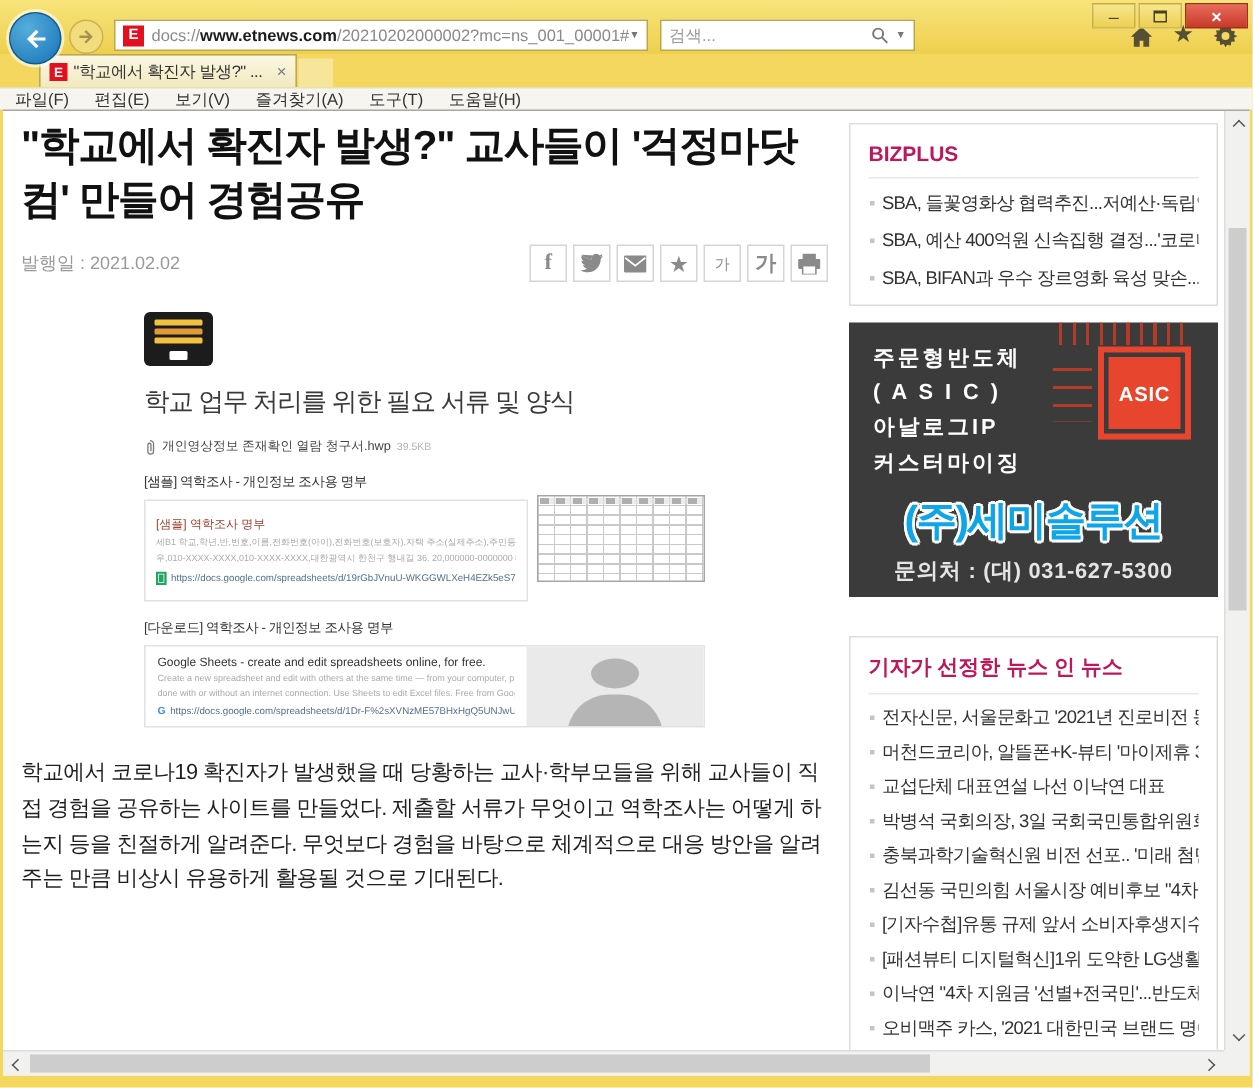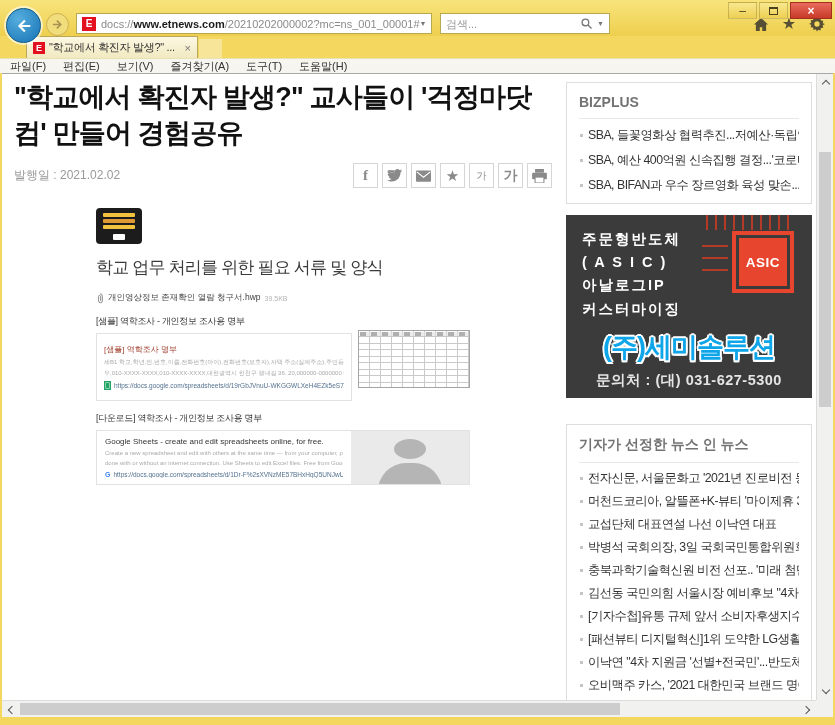--- a/index.html
+++ b/index.html
@@ -96,21 +96,21 @@
 .crumb{display:flex;align-items:center;gap:4px;margin-top:13px;font-size:8.5px;color:#555;letter-spacing:-0.2px}
 .crumb .sep{color:#bbb}
 .minicab{width:11px;height:9px;background:#1a1a1a;border-radius:1px;position:relative;flex:none}
 .minicab::after{content:"";position:absolute;left:2px;top:2px;width:7px;height:2px;background:#f0b43c}
 
 .caption{margin-top:15px;text-align:center;font-size:12px;color:#555;letter-spacing:-0.4px}
 .para{margin-top:19px;font-size:14.5px;line-height:1.63;color:#1f1f1f;letter-spacing:-0.4px}
 
 
 .side-box{border:1px solid #ddd;padding:8px 12px 5px;margin-bottom:11px;background:#fff}
-.side-head{font-size:14px;font-weight:bold;color:#737373;padding:3px 0 8px;border-bottom:1px solid #e8e8e8}
+.side-head{font-size:14px;font-weight:bold;color:#be185d;padding:3px 0 8px;border-bottom:1px solid #e8e8e8}
 .side-list{list-style:none;margin-top:4px}
 .side-list li{font-size:12.3px;color:#333;padding:4px 0 4px 9px;position:relative;white-space:nowrap;overflow:hidden;letter-spacing:-0.5px;cursor:pointer}
 .side-list li::before{content:"";position:absolute;left:1px;top:11px;width:3px;height:3px;background:#c5c5c5}
 .reporter .side-list li{padding:3px 0 3px 9px}
 .reporter .side-list li::before{top:10px}
 
 .adbox{height:183px;background:#3b3b3b;margin-bottom:26px;position:relative;overflow:hidden;padding:13px 0 0 16px;cursor:pointer}
 .ad-line{color:#fff;font-weight:bold;font-size:14.5px;line-height:1.6;letter-spacing:2px;white-space:nowrap}
 .chip{position:absolute;top:16px;right:18px;width:62px;height:62px;background:#e8452e;display:flex;align-items:center;justify-content:center;box-shadow:inset 0 0 0 4px #e8452e,inset 0 0 0 7px #3b3b3b}
 .chip span{color:#fff;font-weight:bold;font-size:13.5px;letter-spacing:.5px}
@@ -278,20 +278,21 @@
           </div>
           <div class="avatarbox">
             <span class="av-head"></span>
               <span class="av-body"></span>
           </div>
         </div>
 
       </div>
 
 
+      <p class="para">학교에서 코로나19 확진자가 발생했을 때 당황하는 교사·학부모들을 위해 교사들이 직접 경험을 공유하는 사이트를 만들었다. 제출할 서류가 무엇이고 역학조사는 어떻게 하는지 등을 친절하게 알려준다. 무엇보다 경험을 바탕으로 체계적으로 대응 방안을 알려주는 만큼 비상시 유용하게 활용될 것으로 기대된다.</p>
 
     </div>
 
     <div class="side">
 
       <div class="side-box">
         <div class="side-head">BIZPLUS</div>
         <ul class="side-list">
           <li>SBA, 들꽃영화상 협력추진...저예산·독립영화...</li>
           <li>SBA, 예산 400억원 신속집행 결정...'코로나19...</li>

